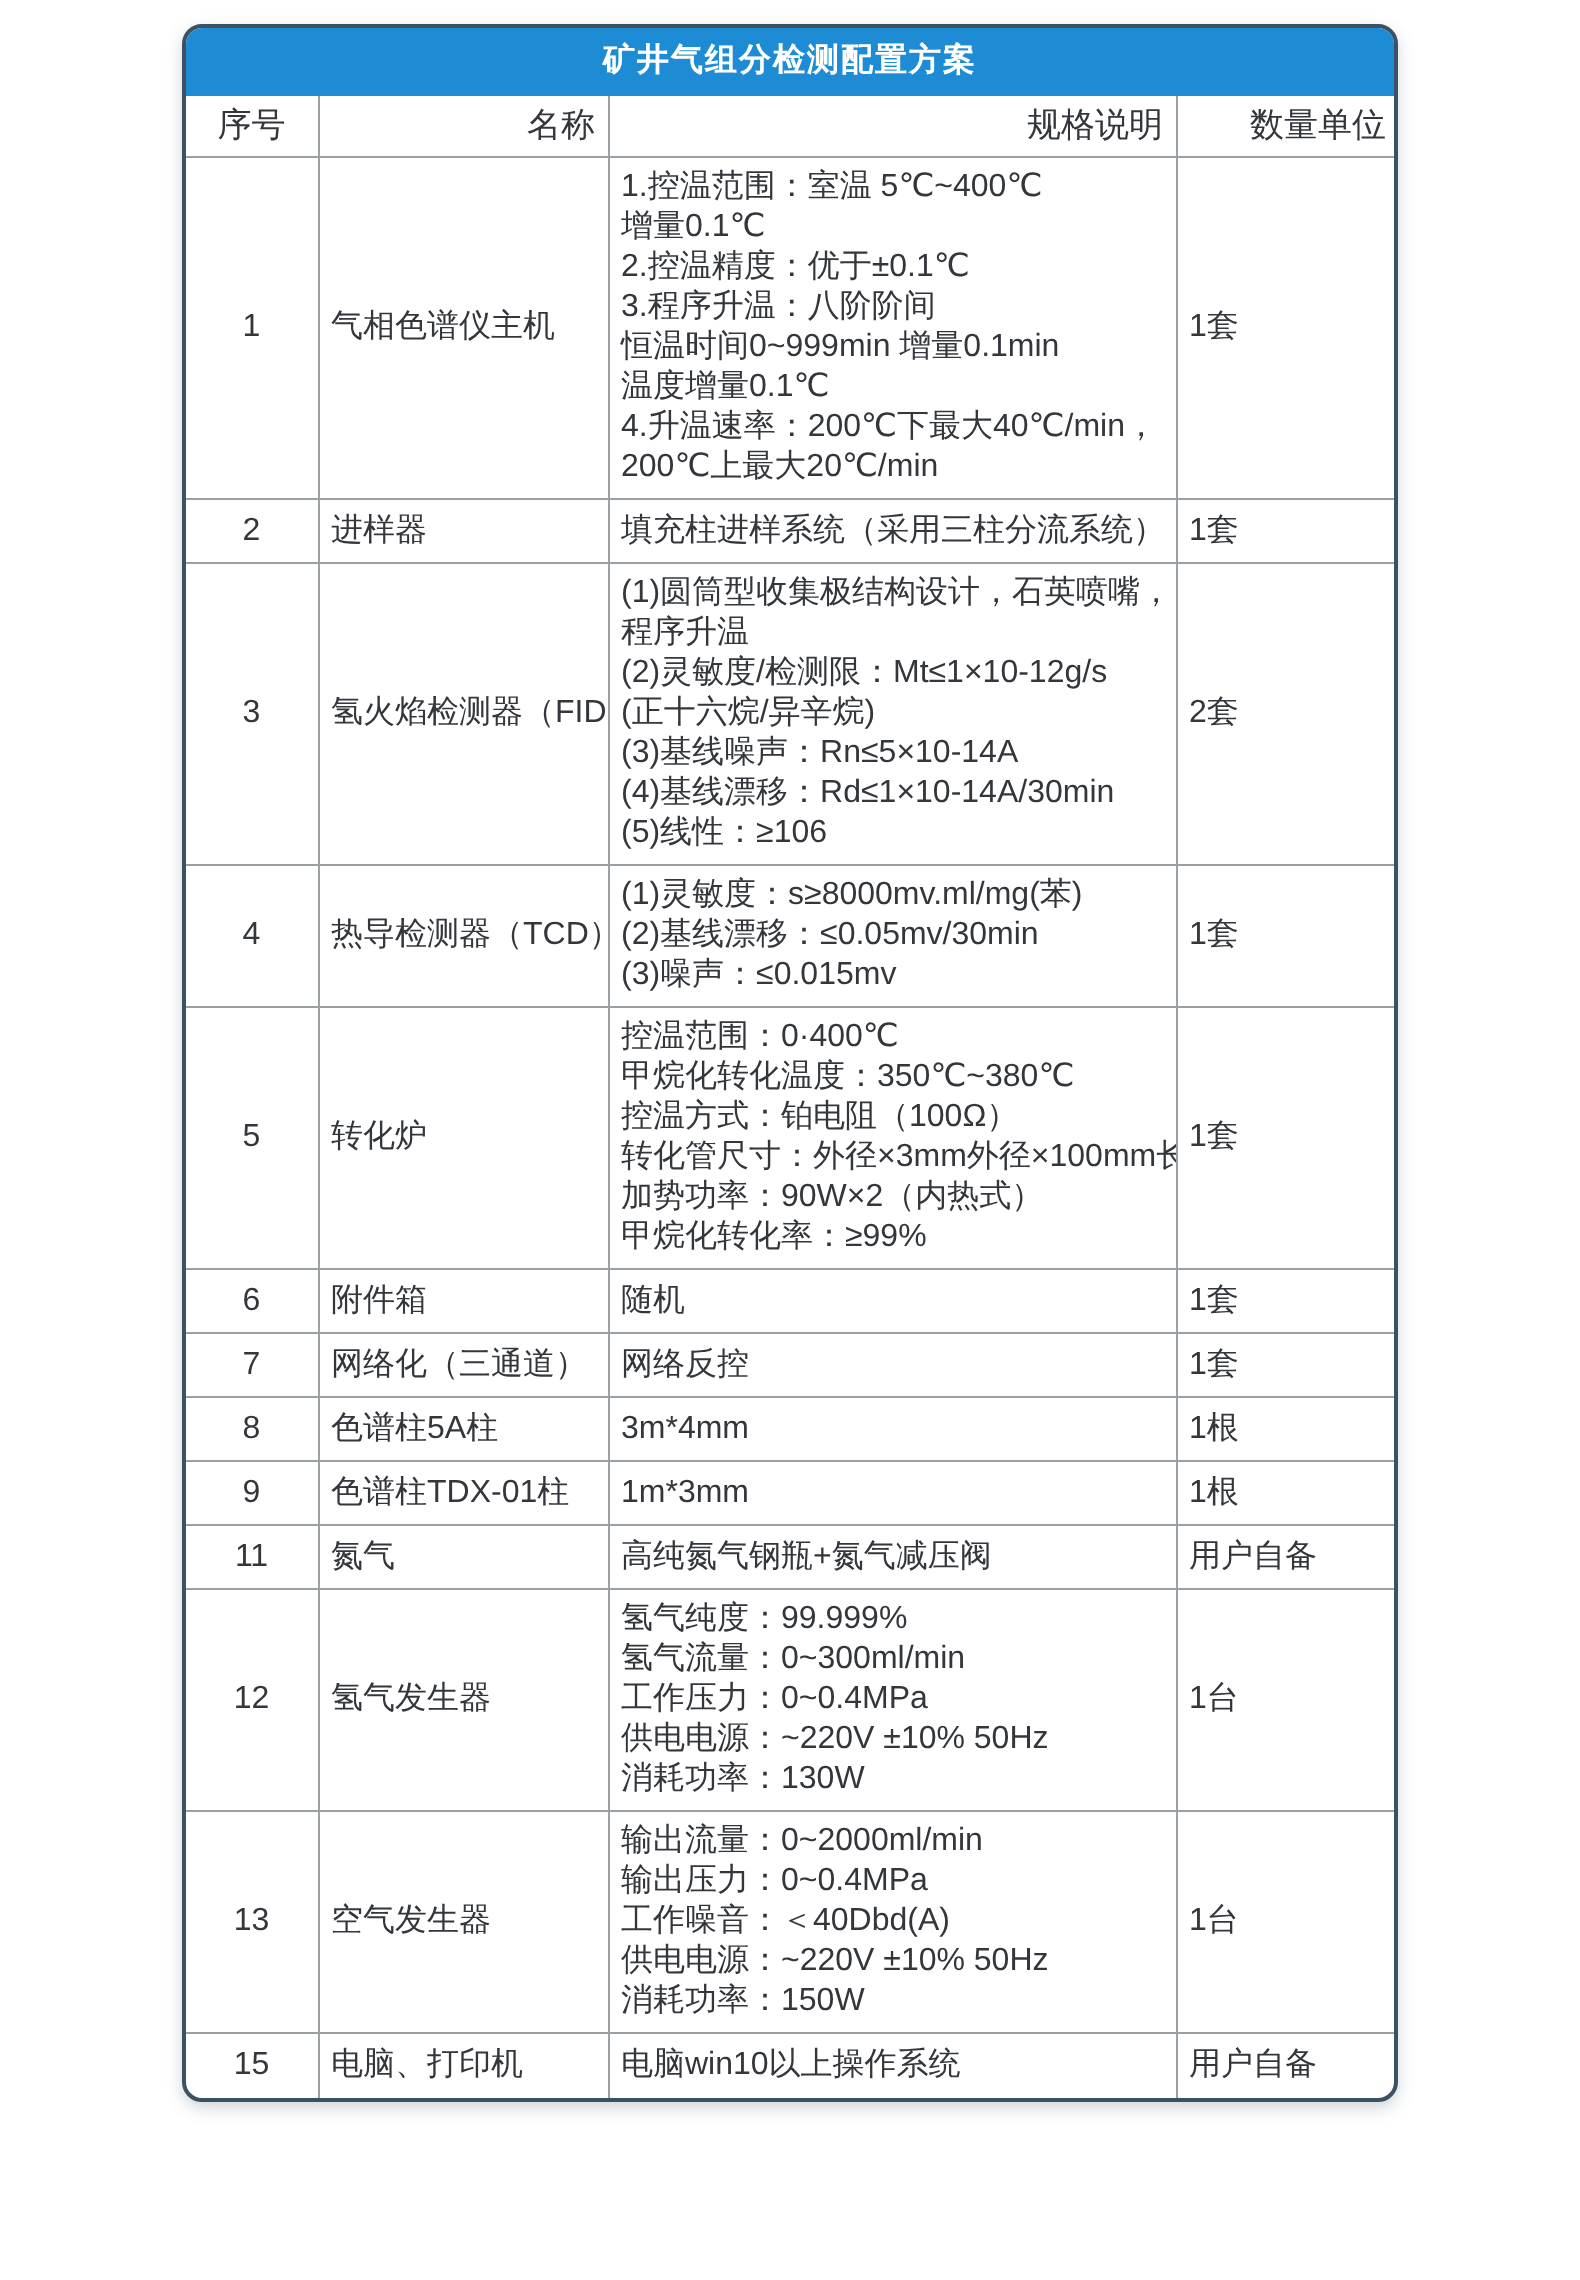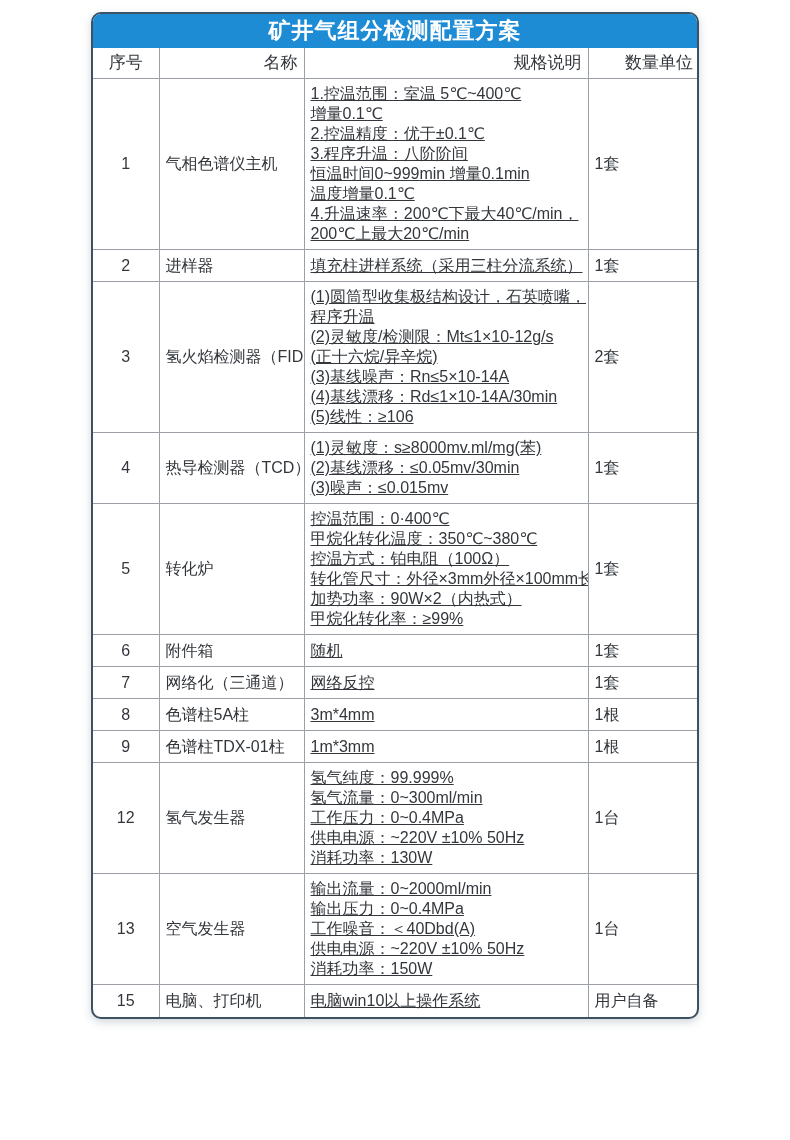--- a/index.html
+++ b/index.html
@@ -21,21 +21,21 @@
     box-shadow:0 3px 8px rgba(70,90,110,0.25);
     box-sizing:border-box;
   }
   .title-bar{
     background:var(--accent,#1e8cd5);
     height:34px;
     display:flex;align-items:center;justify-content:center;
   }
   .title-bar span{
     color:#ffffff;
-    font-size:22px;
+    font-size:16px;
     font-weight:bold;
     letter-spacing:1px;
     line-height:1;
   }
   table.spec{
     border-collapse:collapse;
     table-layout:fixed;
     width:100%;
     font-size:16px;
   }
@@ -55,21 +55,21 @@
 
   th{font-weight:normal;text-align:right;font-size:17px;}
   .col-no{width:66px;}
   .col-name{width:145px;}
   .col-spec{width:284px;}
   .col-qty{width:111px;}
   th.c-no, td.c-no{text-align:center;padding-left:2px;padding-right:2px;}
   td.c-name, th.c-name{padding-left:12px;white-space:nowrap;}
   td.c-spec, th.c-spec{padding-left:7px;}
   td.c-qty, th.c-qty{padding-left:9px;white-space:nowrap;}
-  td.c-spec .spec-line{white-space:nowrap;text-decoration:underline;}
+  td.c-spec .spec-line{white-space:nowrap;}
   tbody tr{height:32px;}
 </style>
 </head>
 <body>
 
 <div class="panel">
   <div class="title-bar">
     <span>矿井气组分检测配置方案</span>
   </div>
   <table class="spec">
@@ -183,20 +183,28 @@
   <tr>
     <td class="c-no">9</td>
     <td class="c-name">色谱柱TDX-01柱</td>
     <td class="c-spec">
             <div class="spec-line">1m*3mm</div>
           </td>
     <td class="c-qty">1根</td>
   </tr>
 
 
+  <tr>
+    <td class="c-no">11</td>
+    <td class="c-name">氮气</td>
+    <td class="c-spec">
+            <div class="spec-line">高纯氮气钢瓶+氮气减压阀</div>
+          </td>
+    <td class="c-qty">用户自备</td>
+  </tr>
 
   <tr>
     <td class="c-no">12</td>
     <td class="c-name">氢气发生器</td>
     <td class="c-spec">
             <div class="spec-line">氢气纯度：99.999%</div>
             <div class="spec-line">氢气流量：0~300ml/min</div>
             <div class="spec-line">工作压力：0~0.4MPa</div>
             <div class="spec-line">供电电源：~220V ±10% 50Hz</div>
             <div class="spec-line">消耗功率：130W</div>

